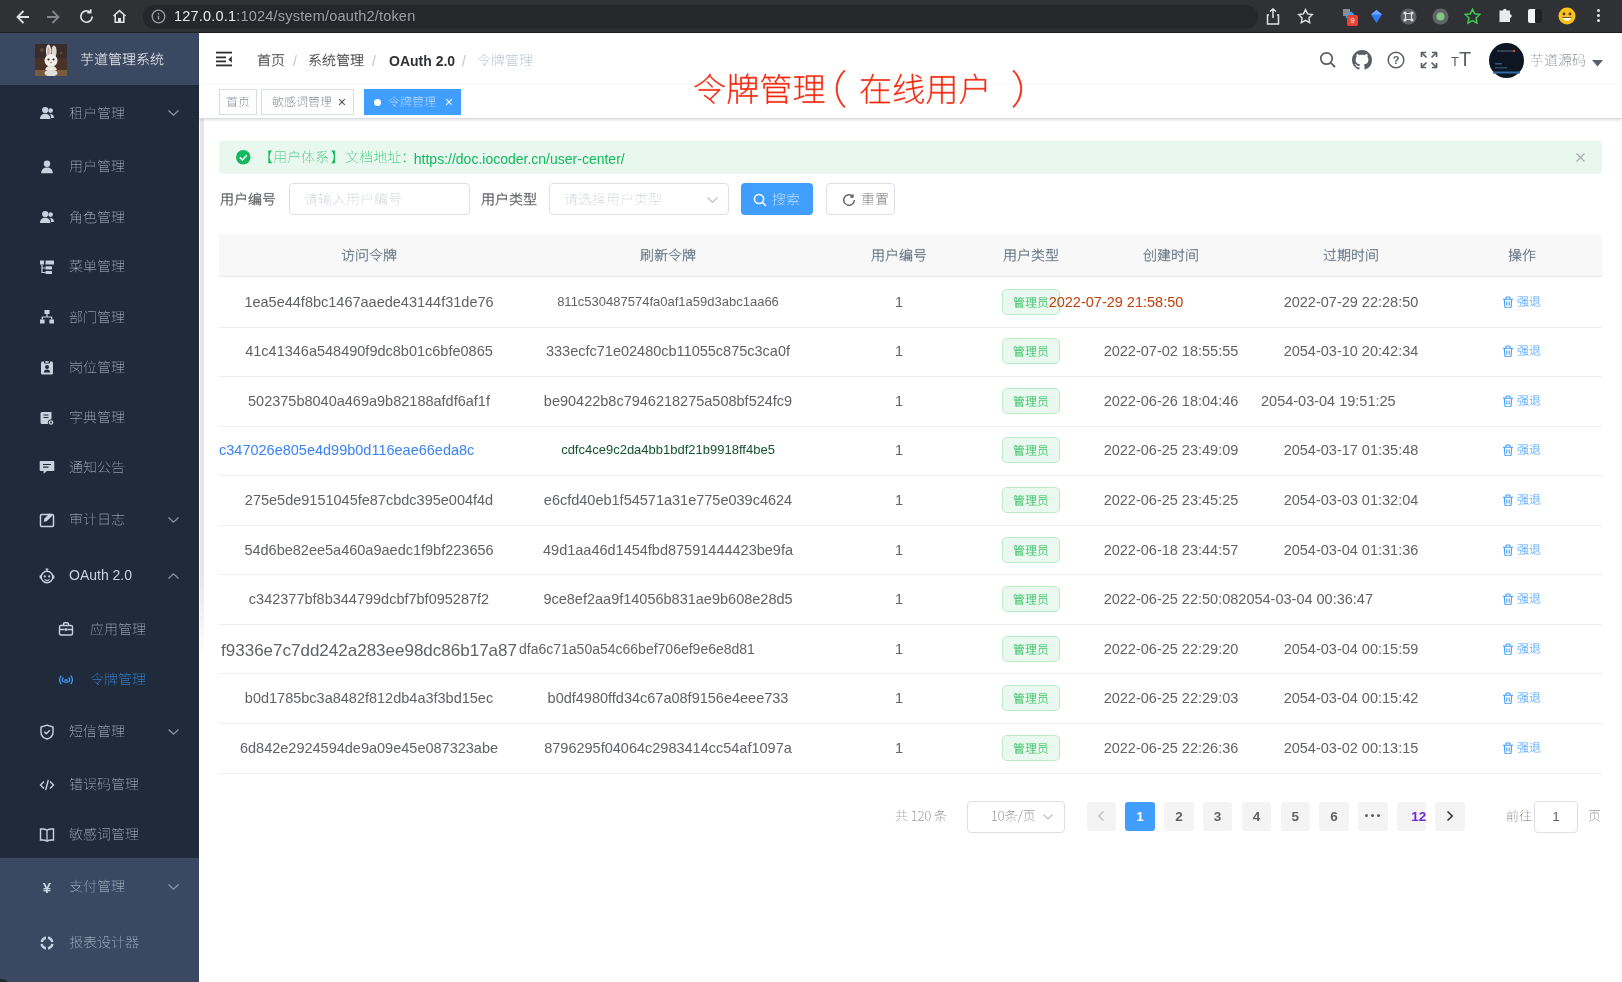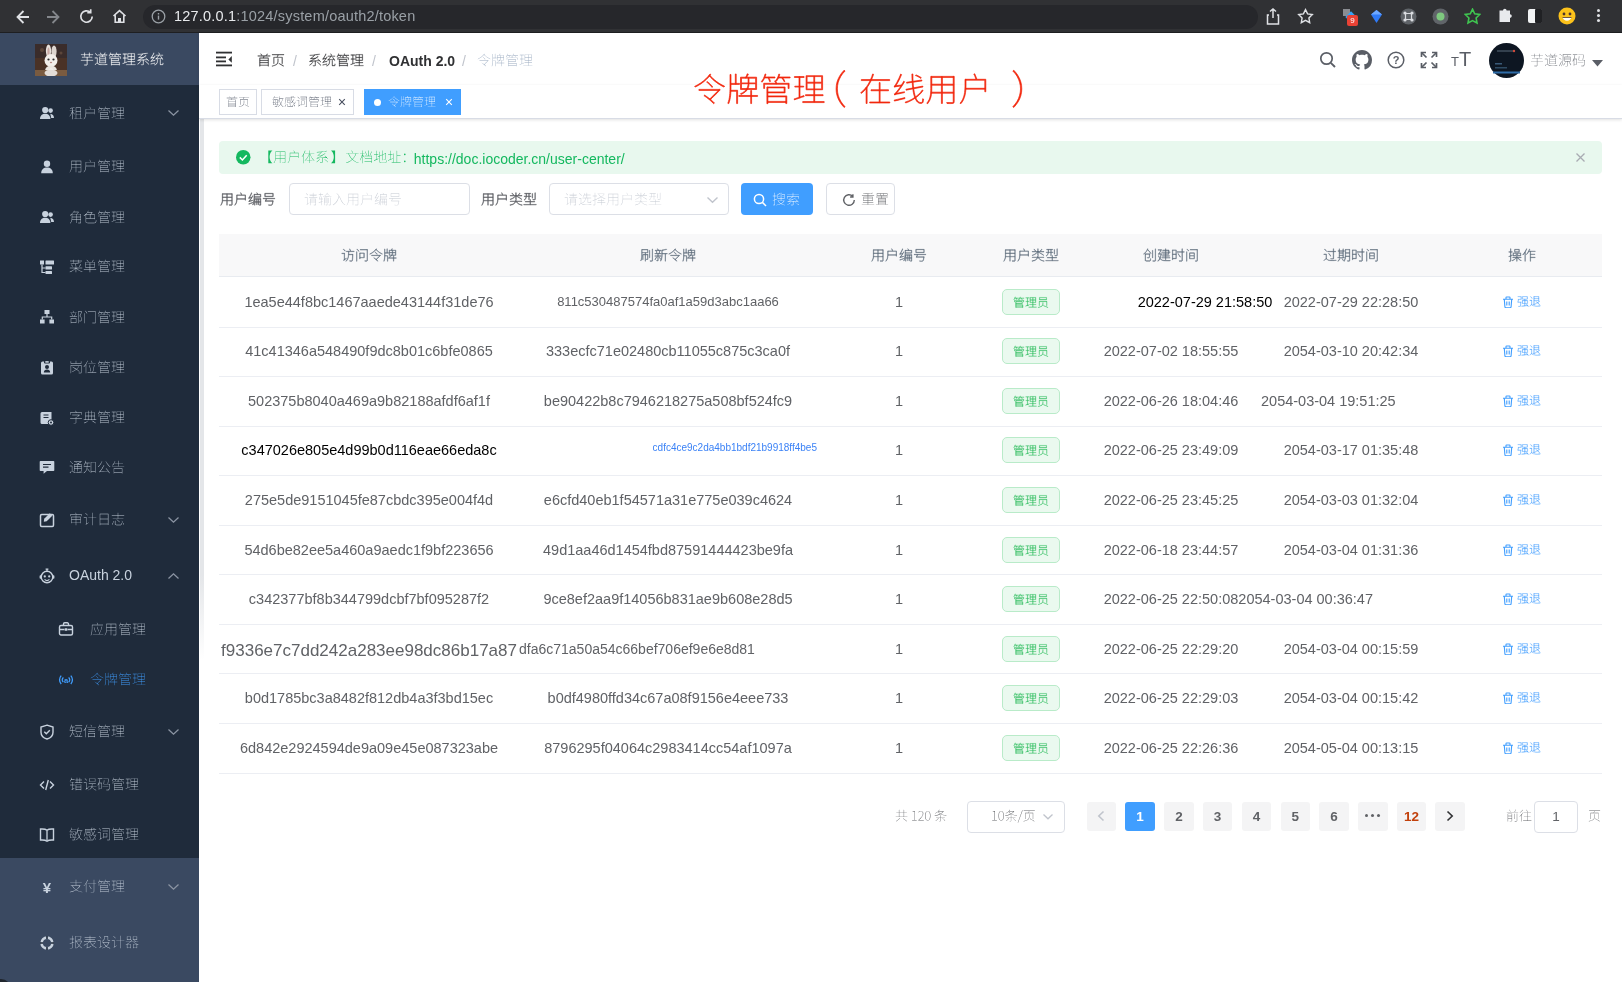--- a/index.html
+++ b/index.html
@@ -490,21 +490,21 @@
 <div class="abs" style="left:219px;top:326.6px;width:1383px;height:1px;background:#eceef3"></div>
 <div class="abs" style="left:219.0px;top:293.8px;width:300px;text-align:center;font-size:14.5px;color:#606266">1ea5e44f8bc1467aaede43144f31de76</div>
 <div class="abs" style="left:519.0px;top:293.8px;width:298px;text-align:center;font-size:13px;color:#606266">811c530487574fa0af1a59d3abc1aa66</div>
 <div class="abs" style="left:817.0px;top:293.8px;width:164px;text-align:center;font-size:14.5px;color:#606266">1</div>
 <div class="abs" style="left:1002.0px;top:288.8px;width:58px;height:26px;background:#eaf9ef;border:1px solid #b9ebc9;border-radius:5px"></div>
 <svg class="abs" style="left:1013.0px;top:293.8px;overflow:visible" width="38" height="16">
     <g transform="translate(0,12.8)">
       <use href="#gadm" fill="#2cbd5e" stroke="#2cbd5e" stroke-width=".25"></use>
     </g>
   </svg>
-<div class="abs" style="left:1115px;top:293.8px;width:180px;text-align:center;font-size:14.5px;color:#000000">2022-07-29 21:58:50</div>
+<div class="abs" style="left:1026px;top:293.8px;width:180px;text-align:center;font-size:14.5px;color:#c2410c">2022-07-29 21:58:50</div>
 <div class="abs" style="left:1261.0px;top:293.8px;width:180px;text-align:center;font-size:14.5px;color:#606266">2022-07-29 22:28:50</div>
 <svg class="abs" style="left:1502.0px;top:295.8px" width="12" height="12">
     <use href="#gtrash" stroke="#409eff"></use>
   </svg>
 <svg class="abs" style="left:1517.0px;top:293.8px;overflow:visible" width="26" height="16">
     <g transform="translate(0,11.8)">
       <use href="#gqt" fill="#409eff" stroke="#409eff" stroke-width=".2"></use>
     </g>
   </svg>
 <div class="abs" style="left:219px;top:376.1px;width:1383px;height:1px;background:#eceef3"></div>
@@ -541,22 +541,22 @@
 <div class="abs" style="left:1261.0px;top:392.9px;width:180px;text-align:left;font-size:14.5px;color:#606266">2054-03-04 19:51:25</div>
 <svg class="abs" style="left:1502.0px;top:394.9px" width="12" height="12">
     <use href="#gtrash" stroke="#409eff"></use>
   </svg>
 <svg class="abs" style="left:1517.0px;top:392.9px;overflow:visible" width="26" height="16">
     <g transform="translate(0,11.8)">
       <use href="#gqt" fill="#409eff" stroke="#409eff" stroke-width=".2"></use>
     </g>
   </svg>
 <div class="abs" style="left:219px;top:475.2px;width:1383px;height:1px;background:#eceef3"></div>
-<div class="abs" style="left:219.0px;top:442.4px;width:300px;text-align:center;font-size:14.5px;color:#000000">c347026e805e4d99b0d116eae66eda8c</div>
-<div class="abs" style="left:519.0px;top:442.4px;width:298px;text-align:right;font-size:10px;color:#3b82f6">cdfc4ce9c2da4bb1bdf21b9918ff4be5</div>
+<div class="abs" style="left:219.0px;top:442.4px;width:300px;text-align:left;font-size:14.5px;color:#3b82f6">c347026e805e4d99b0d116eae66eda8c</div>
+<div class="abs" style="left:519.0px;top:442.4px;width:298px;text-align:center;font-size:13px;color:#14532d">cdfc4ce9c2da4bb1bdf21b9918ff4be5</div>
 <div class="abs" style="left:817.0px;top:442.4px;width:164px;text-align:center;font-size:14.5px;color:#606266">1</div>
 <div class="abs" style="left:1002.0px;top:437.4px;width:58px;height:26px;background:#eaf9ef;border:1px solid #b9ebc9;border-radius:5px"></div>
 <svg class="abs" style="left:1013.0px;top:442.4px;overflow:visible" width="38" height="16">
     <g transform="translate(0,12.8)">
       <use href="#gadm" fill="#2cbd5e" stroke="#2cbd5e" stroke-width=".25"></use>
     </g>
   </svg>
 <div class="abs" style="left:1081.0px;top:442.4px;width:180px;text-align:center;font-size:14.5px;color:#606266">2022-06-25 23:49:09</div>
 <div class="abs" style="left:1261.0px;top:442.4px;width:180px;text-align:center;font-size:14.5px;color:#606266">2054-03-17 01:35:48</div>
 <svg class="abs" style="left:1502.0px;top:444.4px" width="12" height="12">
@@ -671,21 +671,21 @@
 <div class="abs" style="left:219.0px;top:739.7px;width:300px;text-align:center;font-size:14.5px;color:#606266">6d842e2924594de9a09e45e087323abe</div>
 <div class="abs" style="left:519.0px;top:739.7px;width:298px;text-align:center;font-size:14.5px;color:#606266">8796295f04064c2983414cc54af1097a</div>
 <div class="abs" style="left:817.0px;top:739.7px;width:164px;text-align:center;font-size:14.5px;color:#606266">1</div>
 <div class="abs" style="left:1002.0px;top:734.7px;width:58px;height:26px;background:#eaf9ef;border:1px solid #b9ebc9;border-radius:5px"></div>
 <svg class="abs" style="left:1013.0px;top:739.7px;overflow:visible" width="38" height="16">
     <g transform="translate(0,12.8)">
       <use href="#gadm" fill="#2cbd5e" stroke="#2cbd5e" stroke-width=".25"></use>
     </g>
   </svg>
 <div class="abs" style="left:1081.0px;top:739.7px;width:180px;text-align:center;font-size:14.5px;color:#606266">2022-06-25 22:26:36</div>
-<div class="abs" style="left:1261.0px;top:739.7px;width:180px;text-align:center;font-size:14.5px;color:#606266">2054-05-04 00:13:15</div>
+<div class="abs" style="left:1261.0px;top:739.7px;width:180px;text-align:center;font-size:14.5px;color:#606266">2054-03-02 00:13:15</div>
 <svg class="abs" style="left:1502.0px;top:741.7px" width="12" height="12">
     <use href="#gtrash" stroke="#409eff"></use>
   </svg>
 <svg class="abs" style="left:1517.0px;top:739.7px;overflow:visible" width="26" height="16">
     <g transform="translate(0,11.8)">
       <use href="#gqt" fill="#409eff" stroke="#409eff" stroke-width=".2"></use>
     </g>
   </svg>
 <svg style="position:absolute;left:895.0px;top:806.0px;overflow:visible" width="55" height="20">
     <g transform="translate(0,14.48)">
@@ -713,21 +713,21 @@
 <div class="abs" style="left:1202.8px;top:808.5px;width:29.5px;text-align:center;font-size:13.5px;font-weight:bold;color:#606266">3</div>
 <div class="abs" style="left:1241.8px;top:801.5px;width:29.5px;height:29px;background:#f4f4f5;border-radius:3px"></div>
 <div class="abs" style="left:1241.8px;top:808.5px;width:29.5px;text-align:center;font-size:13.5px;font-weight:bold;color:#606266">4</div>
 <div class="abs" style="left:1280.5px;top:801.5px;width:29.5px;height:29px;background:#f4f4f5;border-radius:3px"></div>
 <div class="abs" style="left:1280.5px;top:808.5px;width:29.5px;text-align:center;font-size:13.5px;font-weight:bold;color:#606266">5</div>
 <div class="abs" style="left:1319.2px;top:801.5px;width:29.5px;height:29px;background:#f4f4f5;border-radius:3px"></div>
 <div class="abs" style="left:1319.2px;top:808.5px;width:29.5px;text-align:center;font-size:13.5px;font-weight:bold;color:#606266">6</div>
 <div class="abs" style="left:1358.0px;top:801.5px;width:29.5px;height:29px;background:#f4f4f5;border-radius:3px"></div>
 <div class="abs" style="left:1365.2px;top:814px;width:3px;height:3px;border-radius:50%;background:#606266;box-shadow:6px 0 0 #606266,12px 0 0 #606266"></div>
 <div class="abs" style="left:1396.7px;top:801.5px;width:29.5px;height:29px;background:#f4f4f5;border-radius:3px"></div>
-<div class="abs" style="left:1396.7px;top:808.5px;width:29.5px;text-align:center;font-size:13.5px;font-weight:bold;color:#c2410c">12</div>
+<div class="abs" style="left:1396.7px;top:808.5px;width:29.5px;text-align:right;font-size:13.5px;font-weight:bold;color:#6d28d9">12</div>
 <div class="abs" style="left:1435.0px;top:801.5px;width:29.5px;height:29px;background:#f4f4f5;border-radius:3px"></div>
 <svg class="abs" style="left:1445.8px;top:810px" width="8" height="12">
     <path d="M1.5 1.5 6.2 6l-4.7 4.5" stroke="#303133" stroke-width="1.6" fill="none"></path>
   </svg>
 <svg style="position:absolute;left:1506.0px;top:806.0px;overflow:visible" width="28" height="20">
     <g transform="translate(0,14.48)">
       <path d="M0.8 -8.6H12.2V-8.2H0.8ZM1.9 -4.7H5.8V-4.3H1.9ZM1.9 -2.5H5.8V-2.1H1.9ZM8.1 -6.7H8.5V-1.4H8.1ZM5.7 -6.8H6.1V0.2Q6.1 0.5 6 0.6Q5.9 0.7 5.7 0.8Q5.5 0.8 5.1 0.8Q4.6 0.8 3.9 0.8Q3.9 0.8 3.8 0.7Q3.8 0.5 3.7 0.4Q4.4 0.5 4.8 0.5Q5.3 0.5 5.4 0.5Q5.6 0.4 5.6 0.4Q5.7 0.3 5.7 0.2ZM10.8 -7.1H11.2V0.2Q11.2 0.5 11.1 0.6Q11 0.7 10.8 0.8Q10.5 0.8 10.1 0.9Q9.6 0.9 8.8 0.9Q8.8 0.8 8.7 0.7Q8.7 0.6 8.6 0.5Q9.3 0.5 9.8 0.5Q10.3 0.5 10.5 0.5Q10.7 0.5 10.7 0.4Q10.8 0.4 10.8 0.2ZM3 -10.7 3.4 -10.8Q3.8 -10.4 4.1 -9.8Q4.5 -9.2 4.7 -8.9L4.4 -8.7Q4.2 -9.1 3.8 -9.7Q3.4 -10.2 3 -10.7ZM9.7 -10.9 10.1 -10.7Q9.8 -10.1 9.4 -9.5Q8.9 -8.8 8.6 -8.3L8.2 -8.5Q8.5 -8.8 8.8 -9.2Q9 -9.6 9.3 -10.1Q9.6 -10.5 9.7 -10.9ZM1.7 -6.8H5.9V-6.4H2.1V0.9H1.7Z M16.7 -7.8 17.1 -7.7Q16.7 -7 16.1 -6.3Q15.6 -5.6 15 -4.9Q14.4 -4.3 13.8 -3.8Q13.8 -3.8 13.7 -3.9Q13.7 -4 13.6 -4Q13.6 -4.1 13.5 -4.1Q14.1 -4.6 14.7 -5.2Q15.3 -5.8 15.8 -6.4Q16.3 -7.1 16.7 -7.8ZM16.5 -10.8 16.9 -10.6Q16.5 -10.1 16.1 -9.6Q15.6 -9 15 -8.5Q14.5 -8 13.9 -7.7Q13.9 -7.7 13.9 -7.8Q13.8 -7.8 13.8 -7.9Q13.7 -7.9 13.7 -8Q14.2 -8.3 14.8 -8.8Q15.3 -9.2 15.8 -9.8Q16.2 -10.3 16.5 -10.8ZM15.6 -6 16 -6.3V-6.3V0.9H15.6ZM17.9 -4.3H24.6V-4H17.9ZM17.1 0.1H25.4V0.5H17.1ZM17.4 -8.3H25V-7.9H17.4ZM21 -8.1H21.4V0.4H21ZM20.1 -10.7 20.5 -10.8Q20.9 -10.3 21.2 -9.7Q21.6 -9.1 21.7 -8.7L21.4 -8.4Q21.2 -8.9 20.9 -9.5Q20.5 -10.2 20.1 -10.7Z" fill="#606266"></path>
     </g>
   </svg>
 <div class="abs" style="left:1534px;top:800.5px;width:44px;height:32px;border:1px solid #dcdfe6;border-radius:4px;background:#fff"></div>

